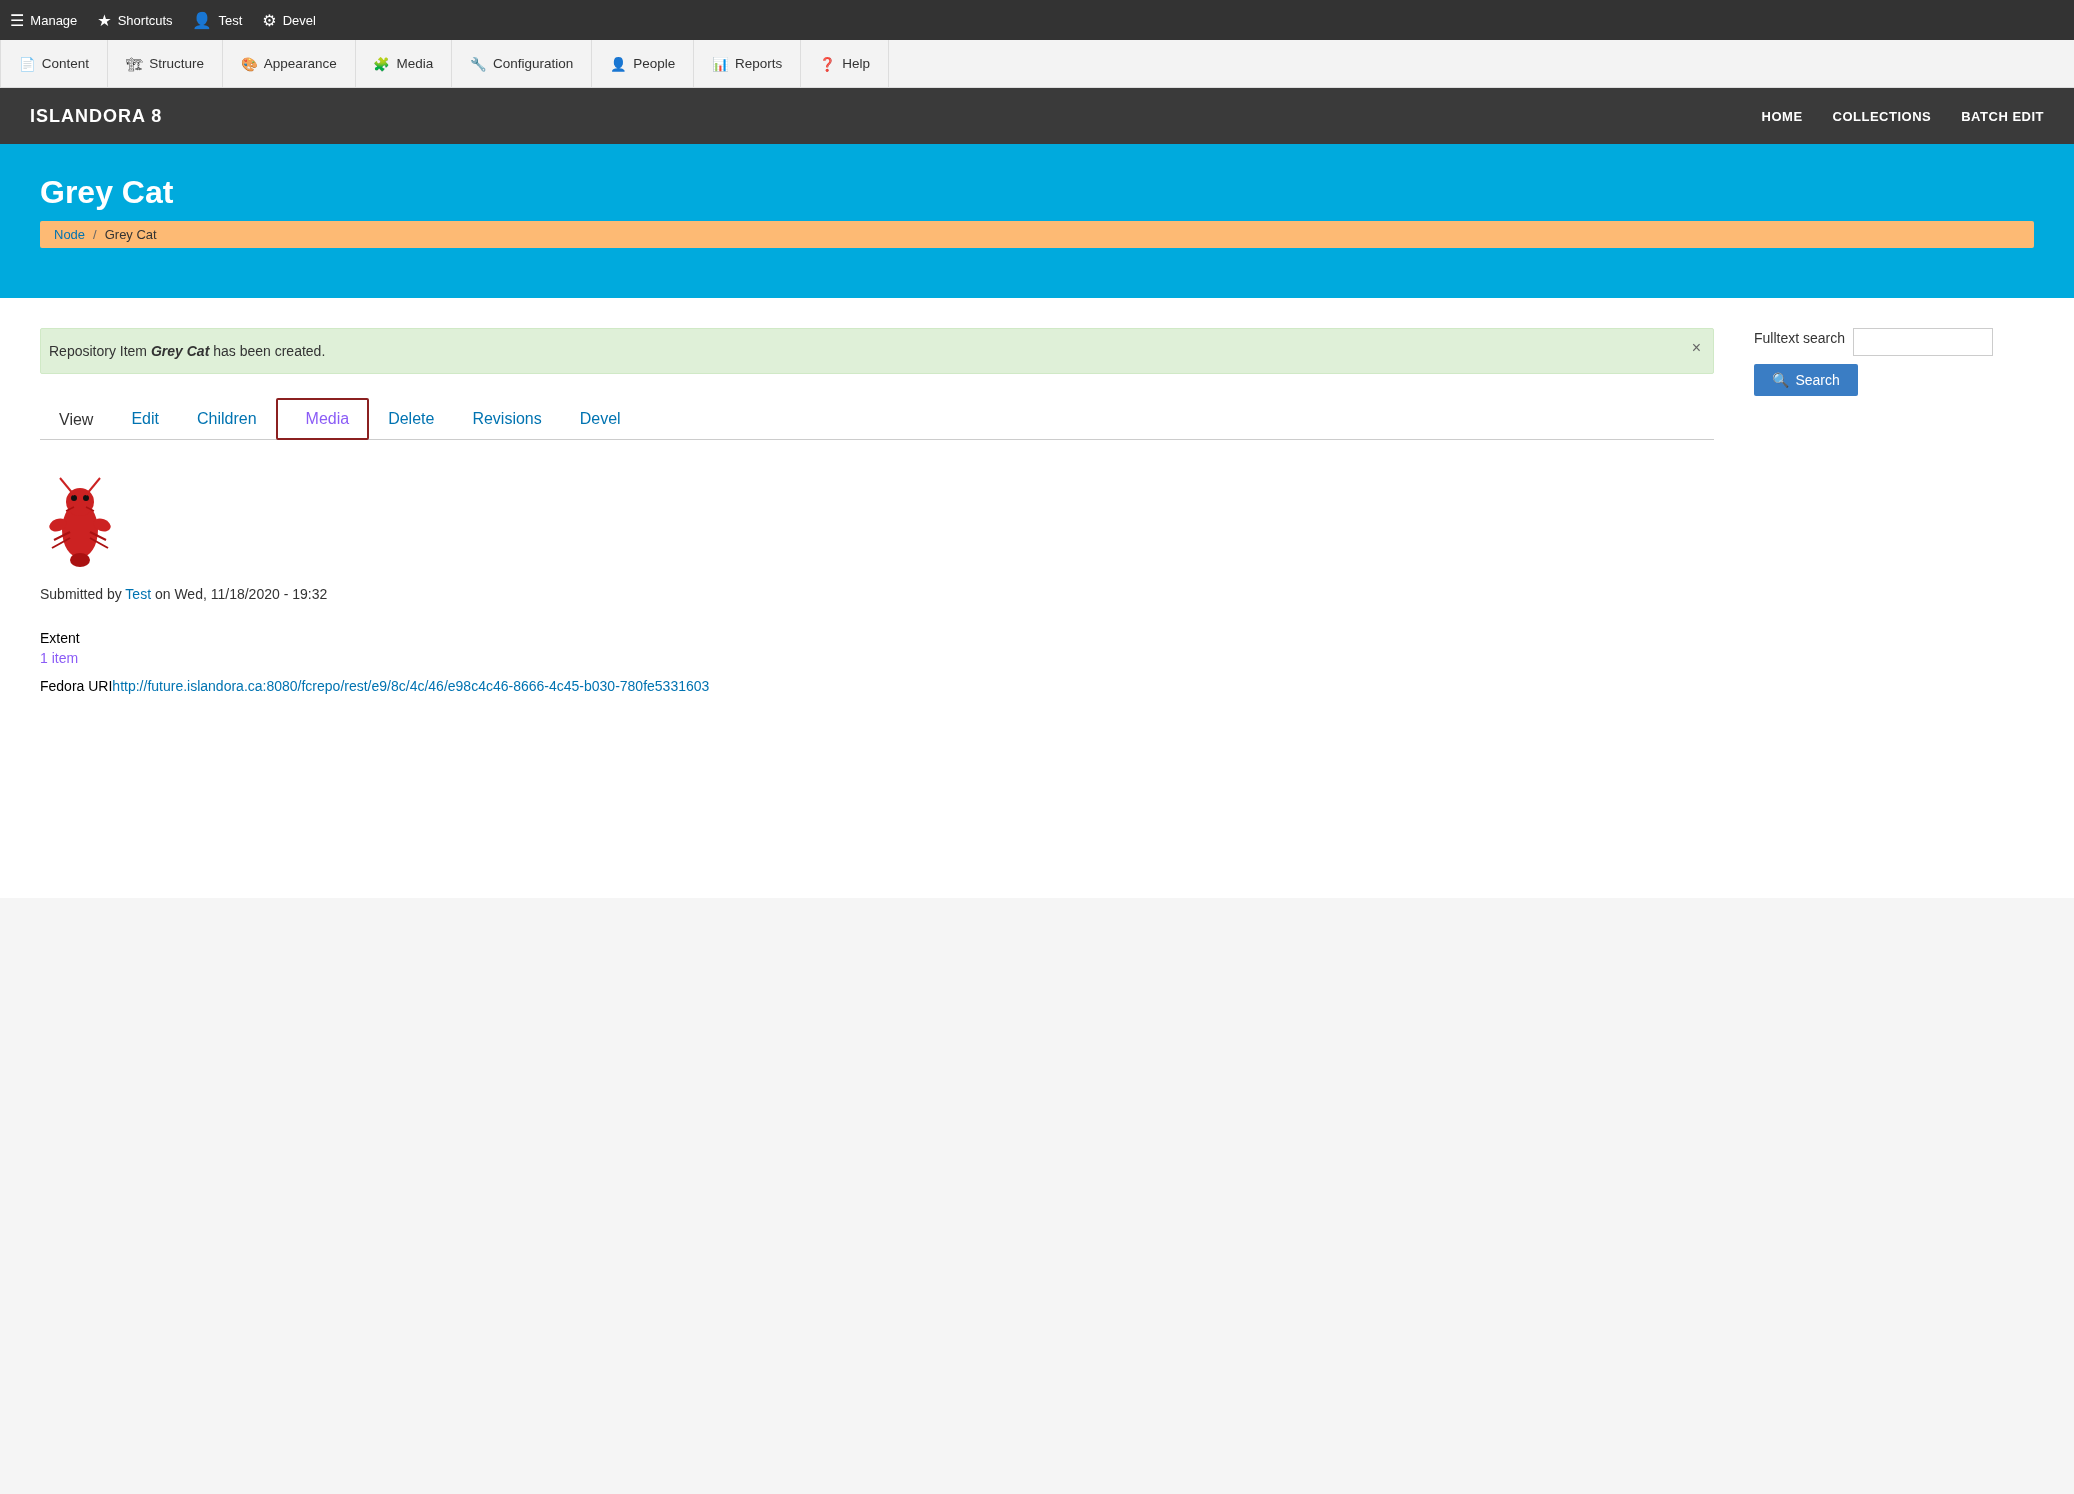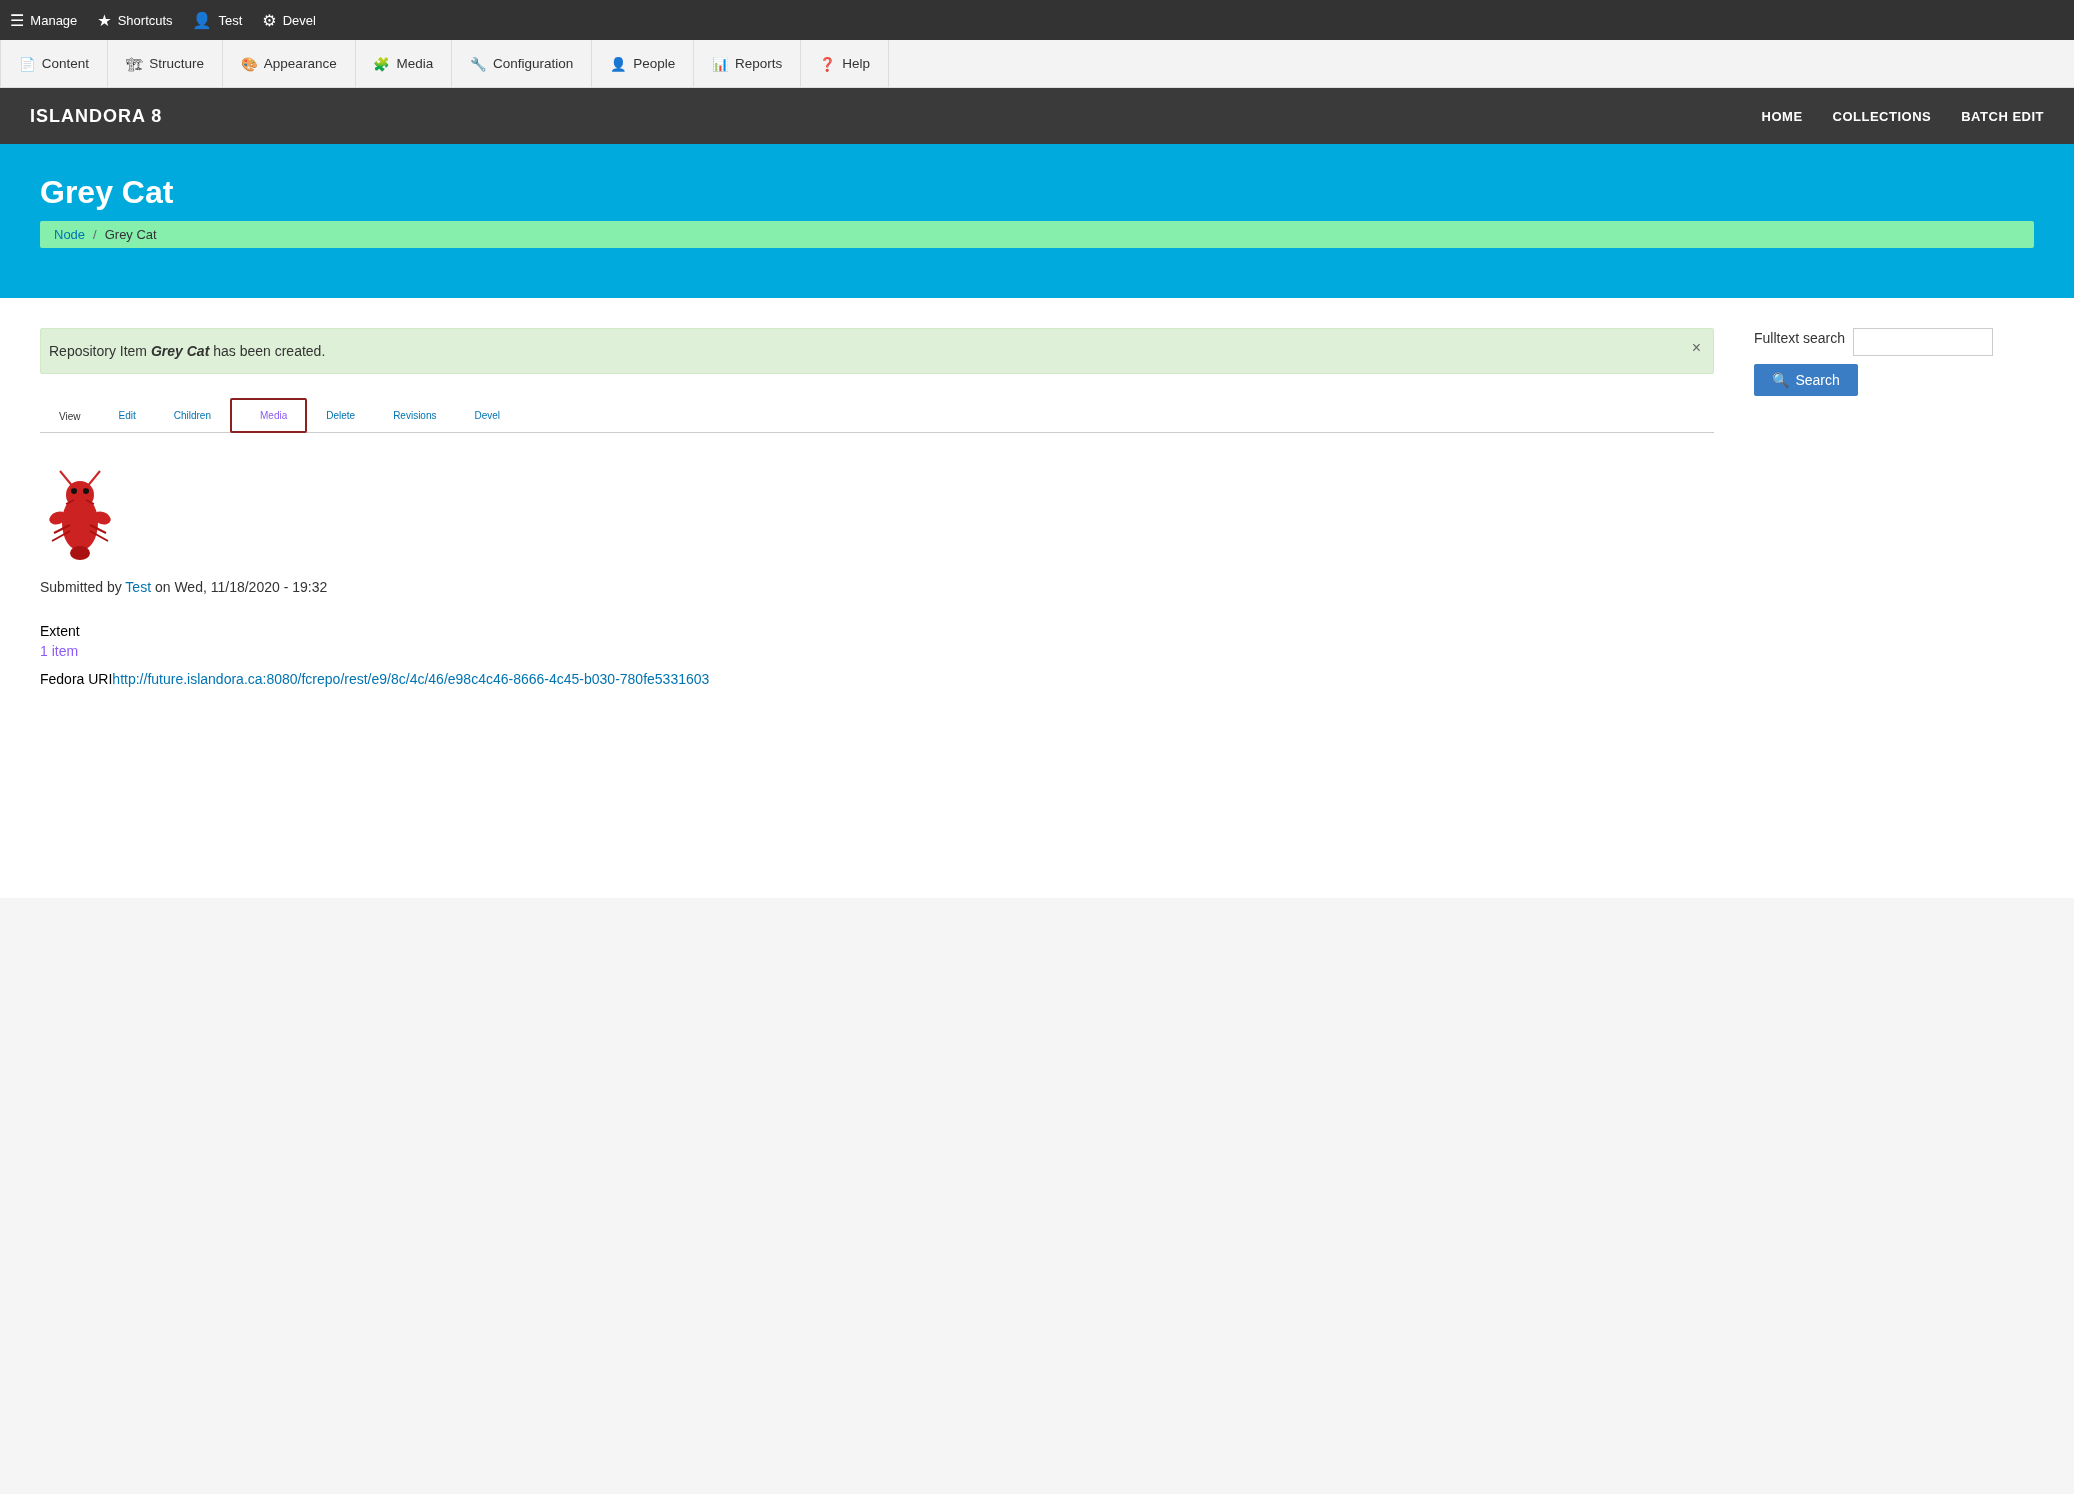--- a/index.html
+++ b/index.html
@@ -83,21 +83,21 @@
       background: #00aadd;
       padding: 30px 40px 50px 40px;
       color: #fff;
     }
     .hero-title {
       font-size: 32px;
       font-weight: bold;
       margin-bottom: 10px;
     }
     .breadcrumb {
-      background: #86efac;
+      background: #fdba74;
       padding: 6px 14px;
       display: inline-flex;
       align-items: center;
       gap: 8px;
       font-size: 13px;
       border-radius: 2px;
       color: #333;
       width: 100%;
     }
     .breadcrumb-link {
@@ -143,21 +143,21 @@
       display: flex;
       align-items: center;
       border-bottom: 1px solid #ccc;
       margin-bottom: 20px;
       gap: 0;
     }
     .tab {
       padding: 10px 18px;
       cursor: pointer;
       color: #0073b1;
-      font-size: 10px;
+      font-size: 16px;
       border: 1px solid transparent;
       margin-bottom: -1px;
       background: transparent;
     }
     .tab.active {
       color: #8b5cf6;
       border: 2px solid #8b2020;
       background: #fff;
       font-weight: normal;
       border-radius: 2px;

